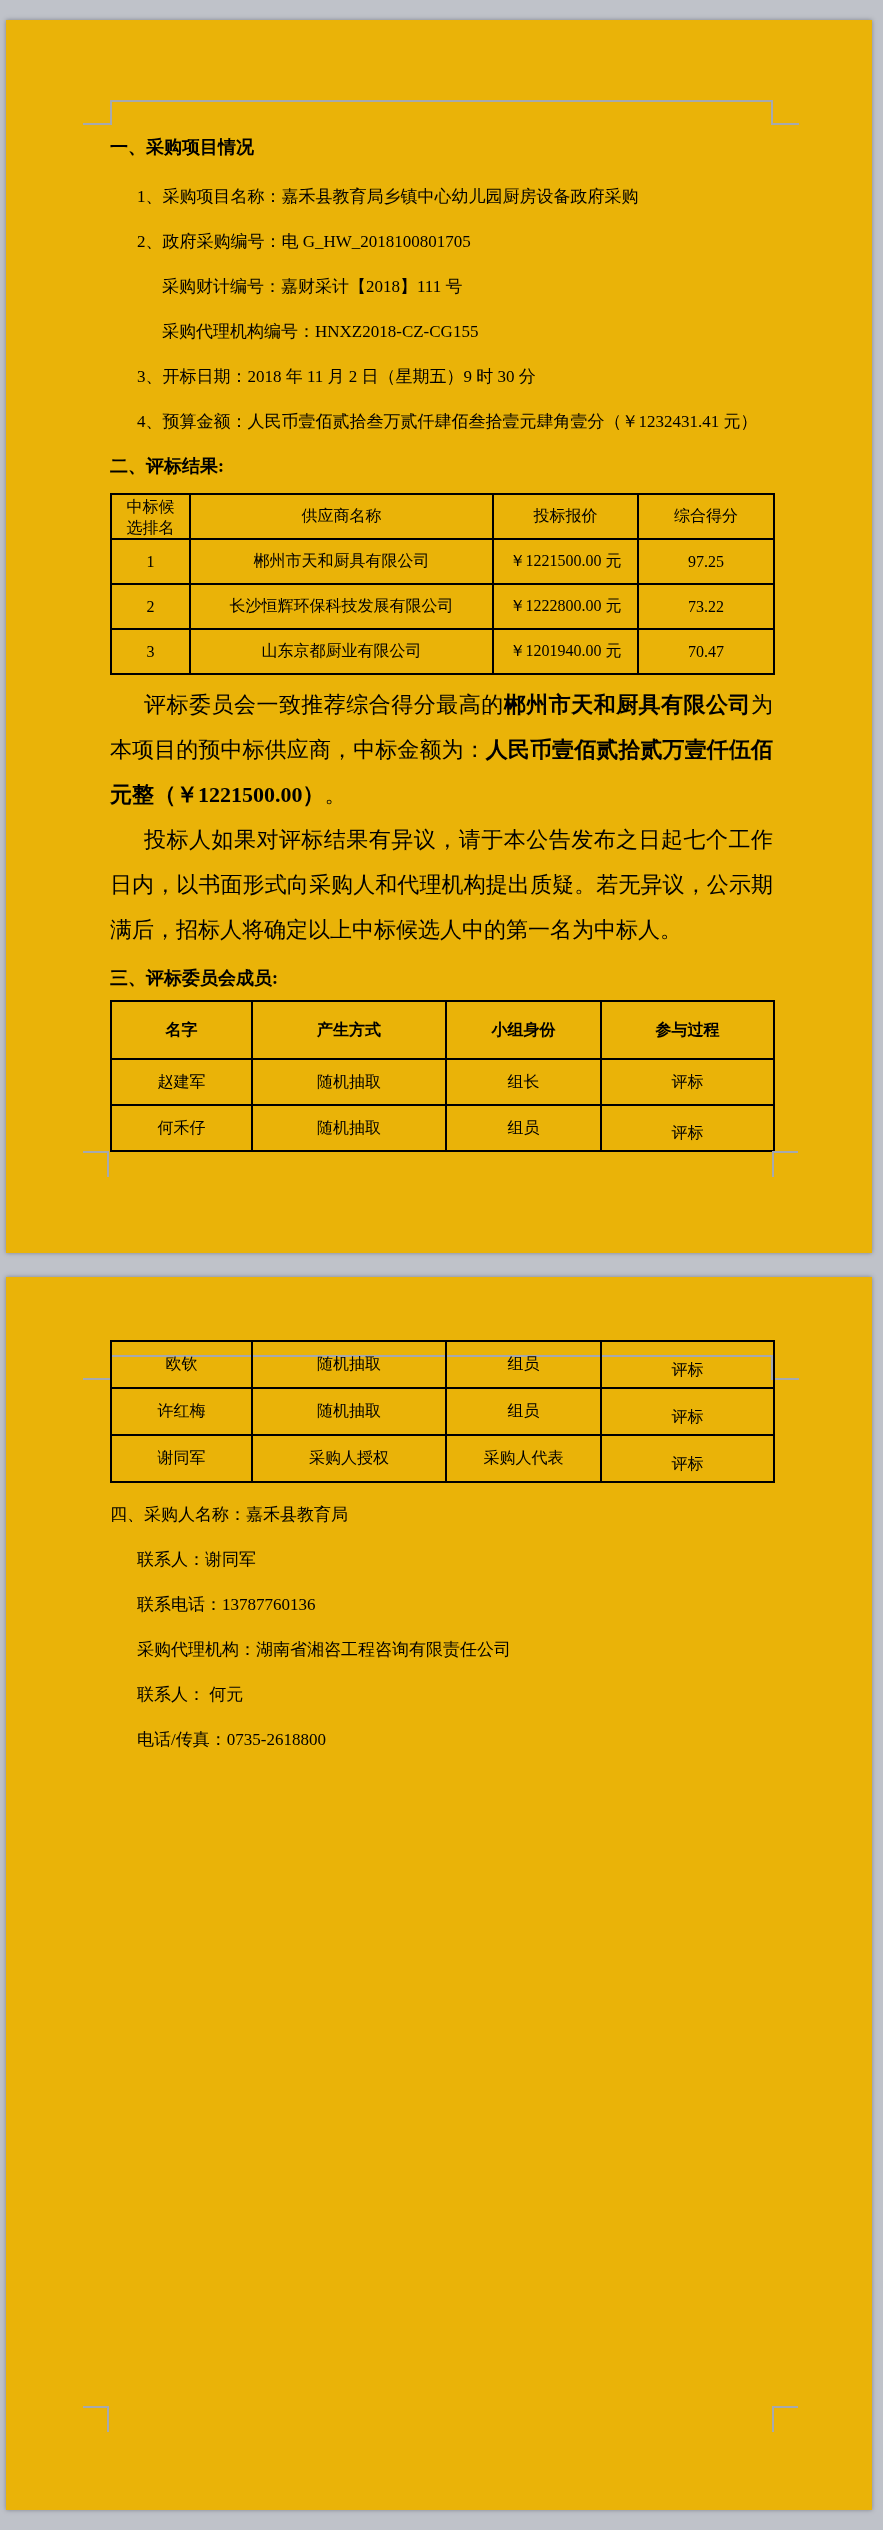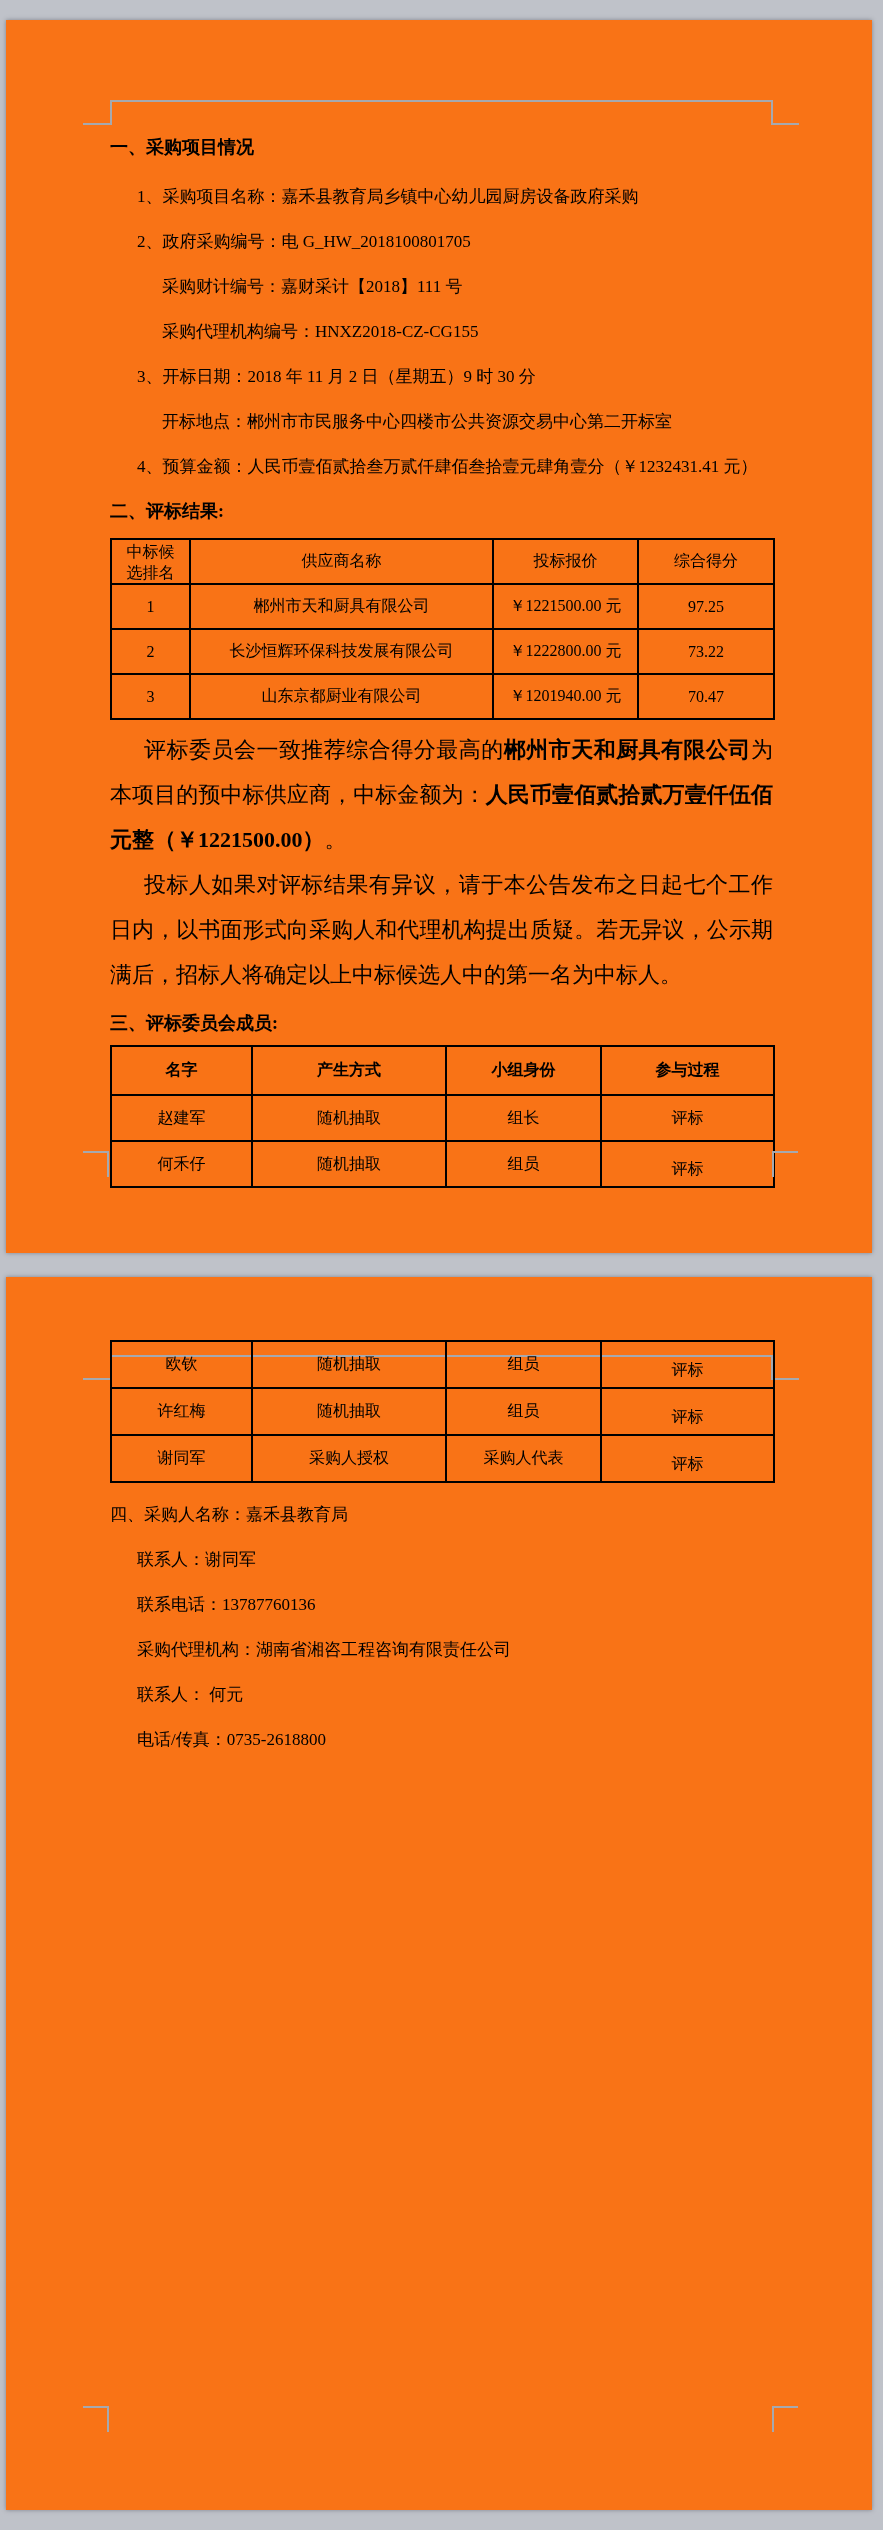--- a/index.html
+++ b/index.html
@@ -10,21 +10,21 @@
   *{box-sizing:border-box;margin:0;padding:0;}
   html,body{width:883px;}
   body{
     width:883px;height:2530px;position:relative;
     background:var(--canvas-bg);
     font-family:"Liberation Serif","DejaVu Serif",serif;
     color:var(--ink);
   }
   .page{
     position:absolute;left:6px;width:866px;height:1233px;
-    background:#f97316;
+    background:#eab308;
     box-shadow:0 0 4px rgba(60,65,80,.5);
   }
   .page-1{top:20px;}
   .page-2{top:1277px;}
 
   
   .top-boundary{
     position:absolute;left:104px;top:80px;width:663px;height:25px;
     border-top:2px solid var(--mark);
     border-left:2px solid var(--mark);
@@ -61,21 +61,21 @@
   }
   td,th{
     border:2px solid #000;vertical-align:middle;
     font-weight:normal;padding:0 2px;overflow:hidden;
   }
   .results-table{margin-top:4px;}
   .results-table tr{height:45px;}
   .results-table th.rank-col{padding:0 14px;line-height:21px;}
   .members-table{margin-top:-1px;}
   .members-table tr{height:46px;}
-  .members-table tr.hdr{height:49px;}
+  .members-table tr.hdr{height:58px;}
   .members-table th{font-weight:bold;}
   .members-cont-table{margin-top:63px;}
   .members-cont-table tr{height:47px;}
   td.low{vertical-align:bottom;padding-bottom:6px;}
 
   .m-top-4{margin-top:4px;}
   .m-top-105{margin-top:105px;}
   .m-top-9{margin-top:9px;}
 </style>
 </head>
@@ -87,21 +87,20 @@
   <div class="tick tick-tr"></div>
 
   <div class="content">
     <div class="line heading m-top-105">一、采购项目情况</div>
 
     <div class="line lvl1 m-top-4">1、采购项目名称：嘉禾县教育局乡镇中心幼儿园厨房设备政府采购</div>
     <div class="line lvl1">2、政府采购编号：电 G_HW_2018100801705</div>
     <div class="line lvl2">采购财计编号：嘉财采计【2018】111 号</div>
     <div class="line lvl2">采购代理机构编号：HNXZ2018-CZ-CG155</div>
     <div class="line lvl1">3、开标日期：2018 年 11 月 2 日（星期五）9 时 30 分</div>
-    <div class="line lvl2">开标地点：郴州市市民服务中心四楼市公共资源交易中心第二开标室</div>
     <div class="line lvl1">4、预算金额：人民币壹佰贰拾叁万贰仟肆佰叁拾壹元肆角壹分（￥1232431.41 元）</div>
 
     <div class="line heading">二、评标结果:</div>
 
     <table class="results-table">
       <colgroup>
           <col style="width:79px">
           <col style="width:303px">
           <col style="width:145px">
           <col style="width:136px">

